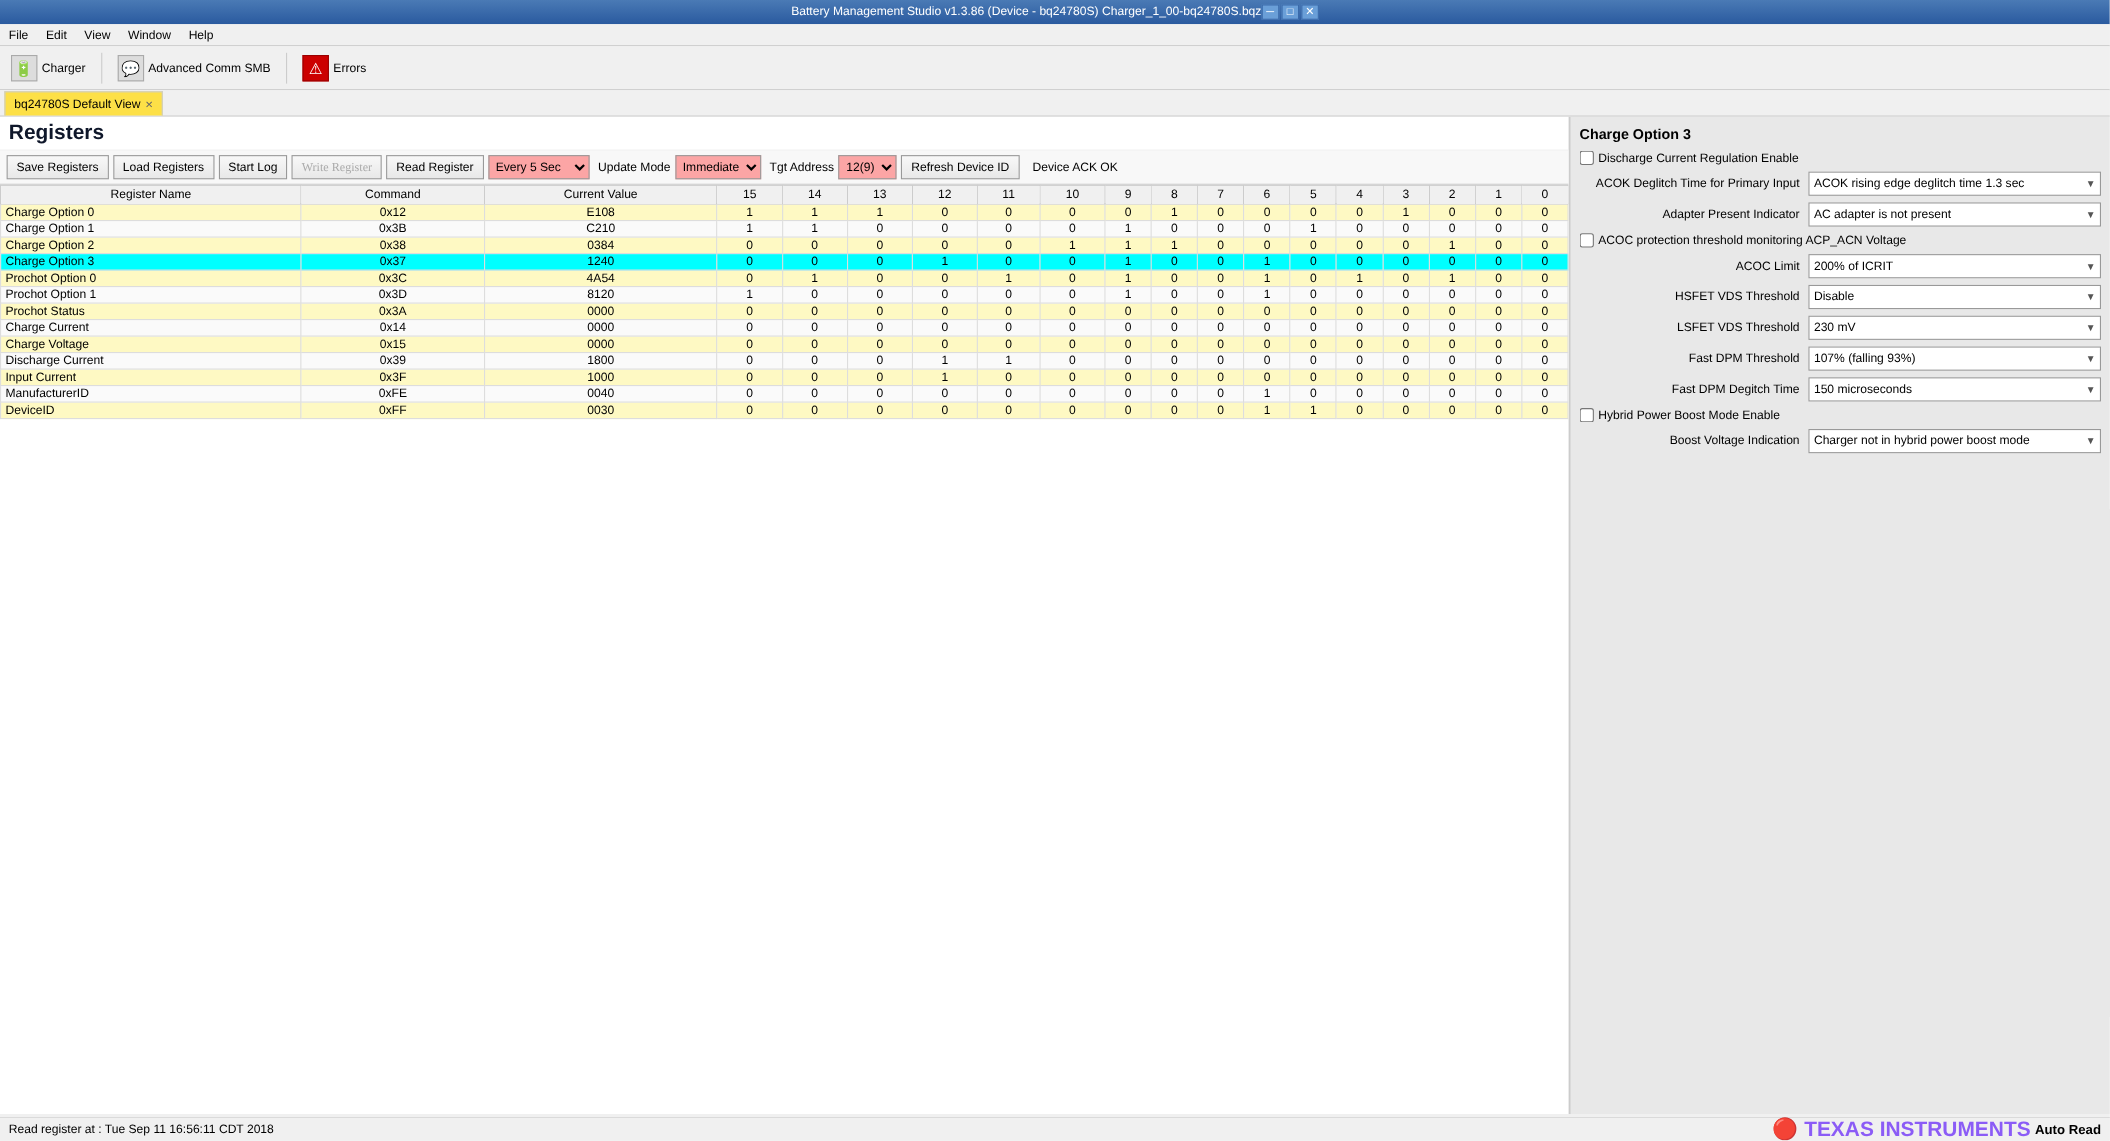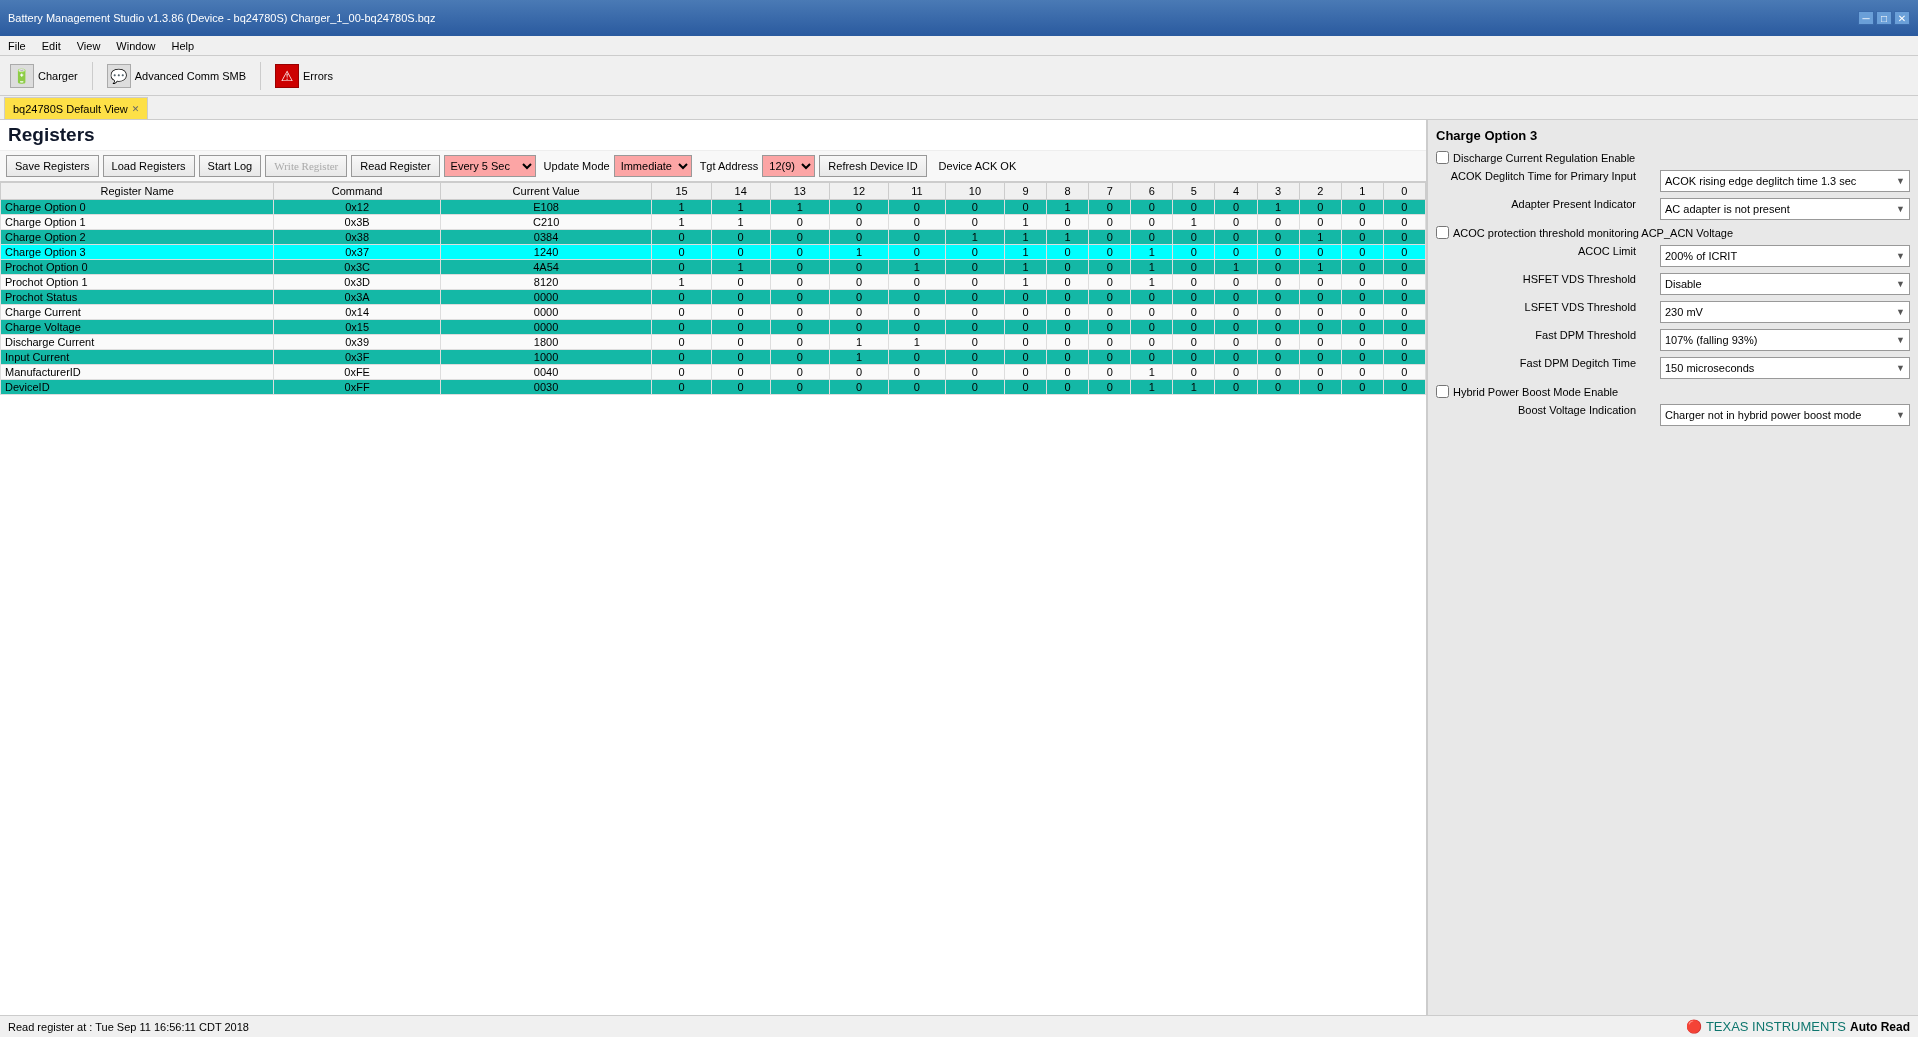--- a/index.html
+++ b/index.html
@@ -6,22 +6,22 @@
     body { font-family: 'Segoe UI', Arial, sans-serif; font-size: 11px; background: #f0f0f0; color: #000; overflow: hidden; }
     
     
     #title-bar {
       background: linear-gradient(to bottom, #4a7ab5, #2a5a9f);
       color: white;
       padding: 4px 8px;
       font-size: 11px;
       display: flex;
       align-items: center;
-      justify-content: space-between;
-      height: 36px;
+      justify-content: center;
+      height: 22px;
     }
     #title-bar-controls { display: flex; gap: 2px; }
     #title-bar-controls span {
       width: 16px; height: 14px; background: #6a9fd8; border: 1px solid #3a6aaa;
       display: inline-flex; align-items: center; justify-content: center;
       font-size: 10px; cursor: pointer; color: white;
     }
     
     
     #menu-bar {
@@ -159,21 +159,21 @@
     #reg-table td {
       border: 1px solid #ddd;
       padding: 1px 4px;
       text-align: center;
       white-space: nowrap;
     }
     #reg-table .col-name { text-align: left; }
     .row-highlight {
       background: cyan;
     }
-    .row-normal { background: #14b8a6; }
+    .row-normal { background: #fef9c3; }
     .row-alt { background: #fafafa; }
     
     
     #right-panel {
       width: 490px;
       background: #e8e8e8;
       display: flex;
       flex-direction: column;
       overflow-y: auto;
       padding: 8px;
@@ -181,22 +181,23 @@
     
     #right-panel-title {
       font-weight: bold;
       font-size: 13px;
       margin-bottom: 8px;
       color: #000;
     }
     
     .option-row {
       display: flex;
+      align-items: center;
       margin-bottom: 6px;
-      gap: 24px;
+      gap: 8px;
     }
     .option-label {
       font-size: 11px;
       min-width: 200px;
       text-align: right;
       flex-shrink: 0;
     }
     .option-dropdown {
       flex: 1;
       border: 1px solid #999;
@@ -706,16 +707,16 @@
         <span>Charger not in hybrid power boost mode</span>
         <span class="option-dropdown-arrow">▼</span>
       </div>
     </div>
   </div>
 </div>
 
 <div id="status-bar">
   <span>Read register at : Tue Sep 11 16:56:11 CDT 2018</span>
   <div id="ti-logo">
-    <span style="color:#0f766e; font-weight:normal; font-size:13px;">🔴 <span>TEXAS INSTRUMENTS</span></span>
+    <span style="color:#8b5cf6; font-weight:bold; font-size:19px;">🔴 <span>TEXAS INSTRUMENTS</span></span>
     <span>Auto Read</span>
   </div>
 </div>
 
 </body></html>

